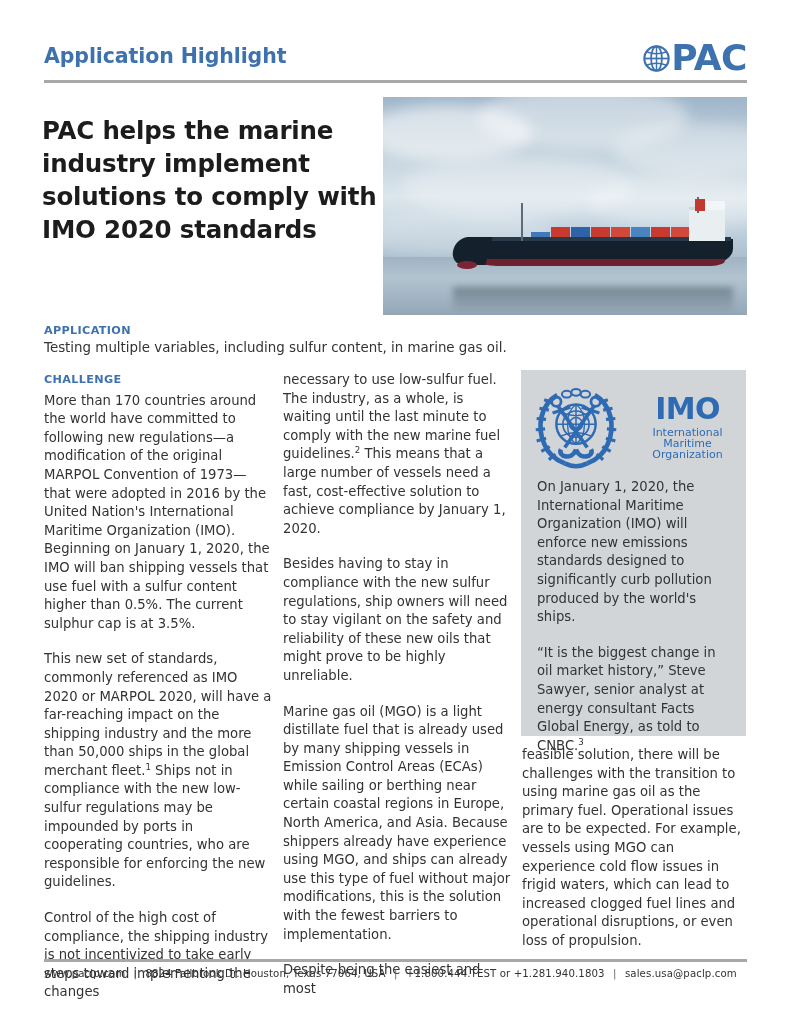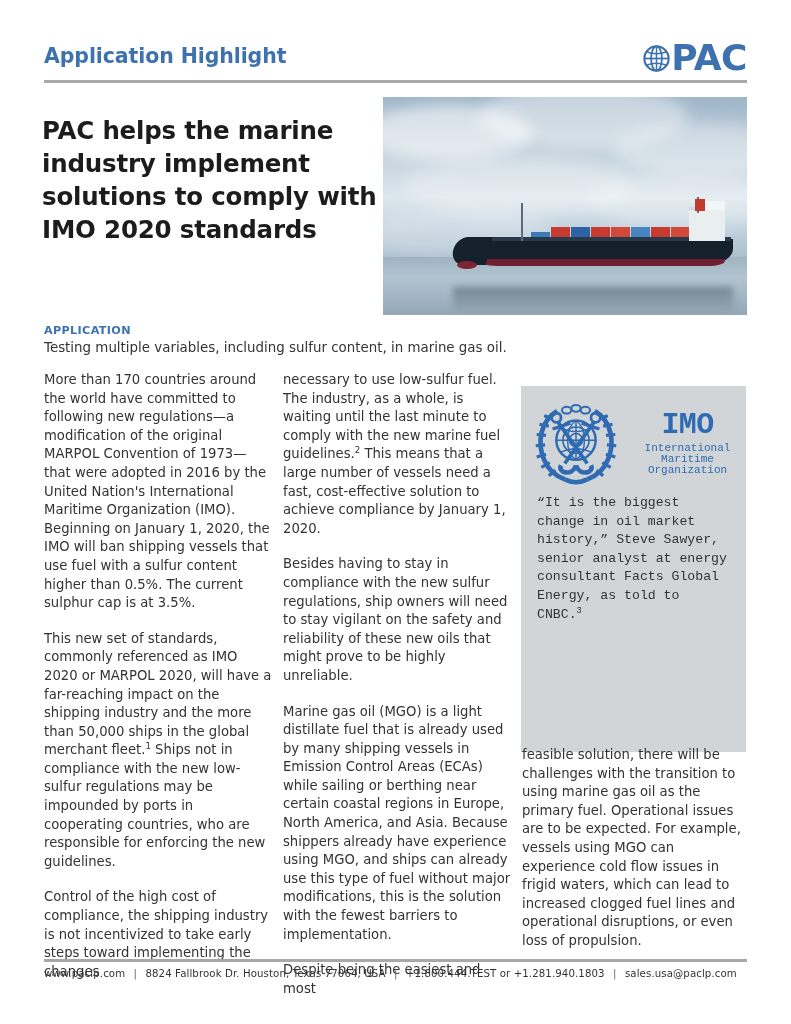--- a/index.html
+++ b/index.html
@@ -140,23 +140,22 @@
   
   .col { position:absolute; font-size:13.2px; line-height:18.6px; color:#333; }
   .col p { margin: 0 0 17px 0; }
   .col-1 { left:44px; top:371px; width:228px; }
   .col-2 { left:283px; top:371px; width:228px; }
   .col-3 { left:522px; top:746px; width:228px; }
   .sup { font-size: 8.6px; vertical-align: super; line-height: 0; }
 
   
   .callout {
-    position:absolute; left:521px; top:386px; width:225px; height:366px;
+    position:absolute; left:521px; top:370px; width:225px; height:366px;
     background:#d2d5d8;
-    font-family:Liberation Mono, monospace;
   }
   .imo-logo-row {
     display:flex; align-items:center; gap:6px;
     padding: 12px 0 0 8px;
   }
   .imo-emblem { width: 94px; height: 88px; display:block; }
   .imo-wordmark { display:flex; flex-direction:column; align-items:center; margin-top:2px; }
   .imo-big {
     font-size: 30px; font-weight: bold; color:#2f6bb3; letter-spacing:-0.6px; line-height:1;
   }
@@ -248,20 +247,21 @@
     </div>
     <div class="reflect"></div>
   </div>
 
   <div class="app-block">
     <div class="sec-head">APPLICATION</div>
     <div class="app-line">Testing multiple variables, including sulfur content, in marine gas oil.</div>
   </div>
 
   <div class="col col-1">
+    <div class="sec-head">CHALLENGE</div>
     <p>More than 170 countries around the world have committed to following new regulations—a modification of the original MARPOL Convention of 1973—that were adopted in 2016 by the United Nation's International Maritime Organization (IMO). Beginning on January 1, 2020, the IMO will ban shipping vessels that use fuel with a sulfur content higher than 0.5%. The current sulphur cap is at 3.5%.</p>
     <p><span>This new set of standards, commonly referenced as IMO 2020 or MARPOL 2020, will have a far-reaching impact on the shipping industry and the more than 50,000 ships in the global merchant fleet.</span><span class="sup">1</span><span> Ships not in compliance with the new low-sulfur regulations may be impounded by ports in cooperating countries, who are responsible for enforcing the new guidelines.</span></p>
     <p>Control of the high cost of compliance, the shipping industry is not incentivized to take early steps toward implementing the changes</p>
   </div>
 
   <div class="col col-2">
     <p><span>necessary to use low-sulfur fuel. The industry, as a whole, is waiting until the last minute to comply with the new marine fuel guidelines.</span><span class="sup">2</span><span> This means that a large number of vessels need a fast, cost-effective solution to achieve compliance by January 1, 2020.</span></p>
     <p>Besides having to stay in compliance with the new sulfur regulations, ship owners will need to stay vigilant on the safety and reliability of these new oils that might prove to be highly unreliable.</p>
     <p>Marine gas oil (MGO) is a light distillate fuel that is already used by many shipping vessels in Emission Control Areas (ECAs) while sailing or berthing near certain coastal regions in Europe, North America, and Asia. Because shippers already have experience using MGO, and ships can already use this type of fuel without major modifications, this is the solution with the fewest barriers to implementation.</p>
     <p>Despite being the easiest and most</p>
@@ -312,20 +312,21 @@
         </svg>
       </span>
       <span class="imo-wordmark">
         <span class="imo-big">IMO</span>
         <span class="imo-sub" style="white-space:pre-line;">International Maritime
 Organization</span>
       </span>
     </div>
 
     <div class="callout-body">
+      <p>On January 1, 2020, the International Maritime Organization (IMO) will enforce new emissions standards designed to significantly curb pollution produced by the world's ships.</p>
       <p><span>“It is the biggest change in oil market history,” Steve Sawyer, senior analyst at energy consultant Facts Global Energy, as told to CNBC.</span><span class="sup">3</span></p>
     </div>
   </div>
 
   <div class="col col-3">
     <p>feasible solution, there will be challenges with the transition to using marine gas oil as the primary fuel. Operational issues are to be expected. For example, vessels using MGO can experience cold flow issues in frigid waters, which can lead to increased clogged fuel lines and operational disruptions, or even loss of propulsion.</p>
   </div>
 
   <div class="footer-rule"></div>
   <div class="footer">

